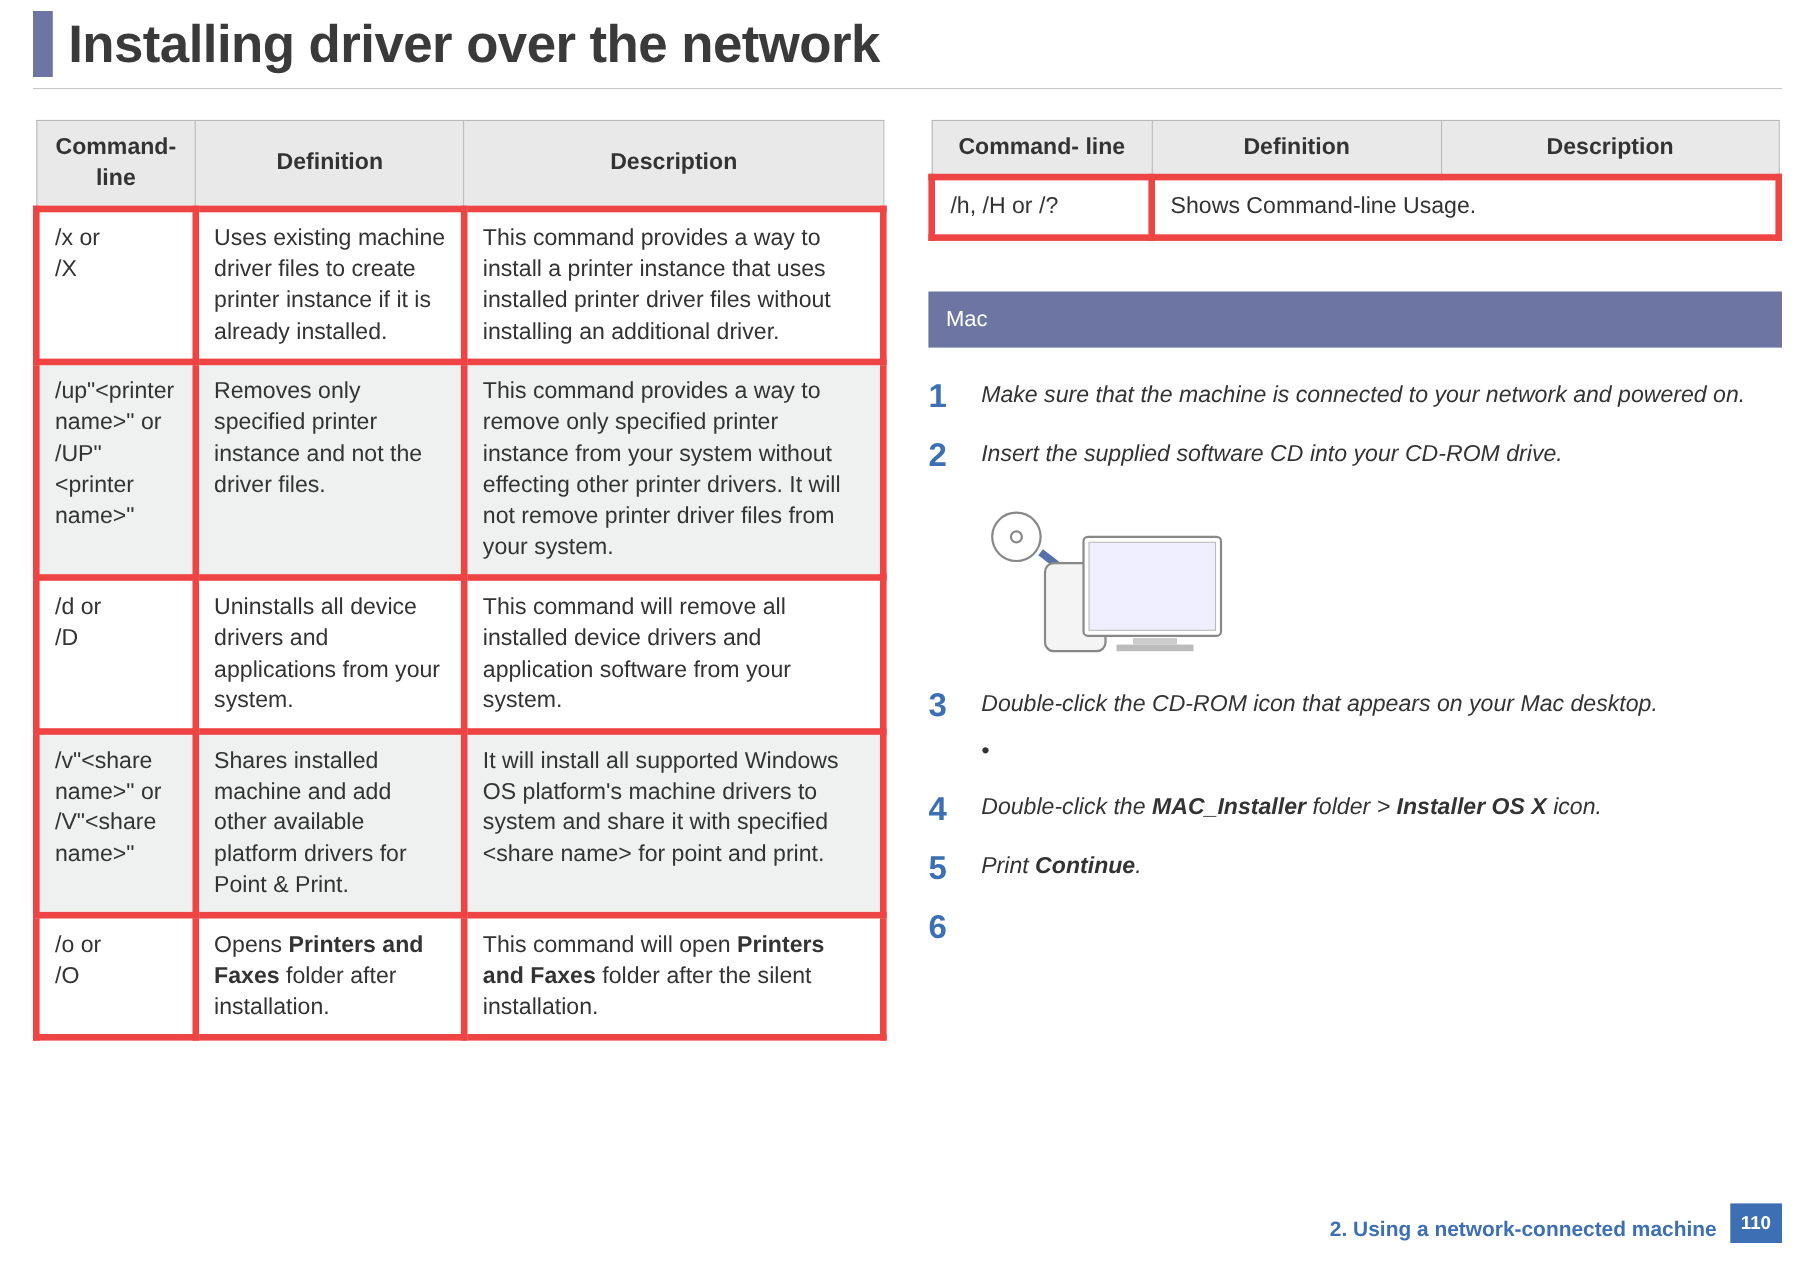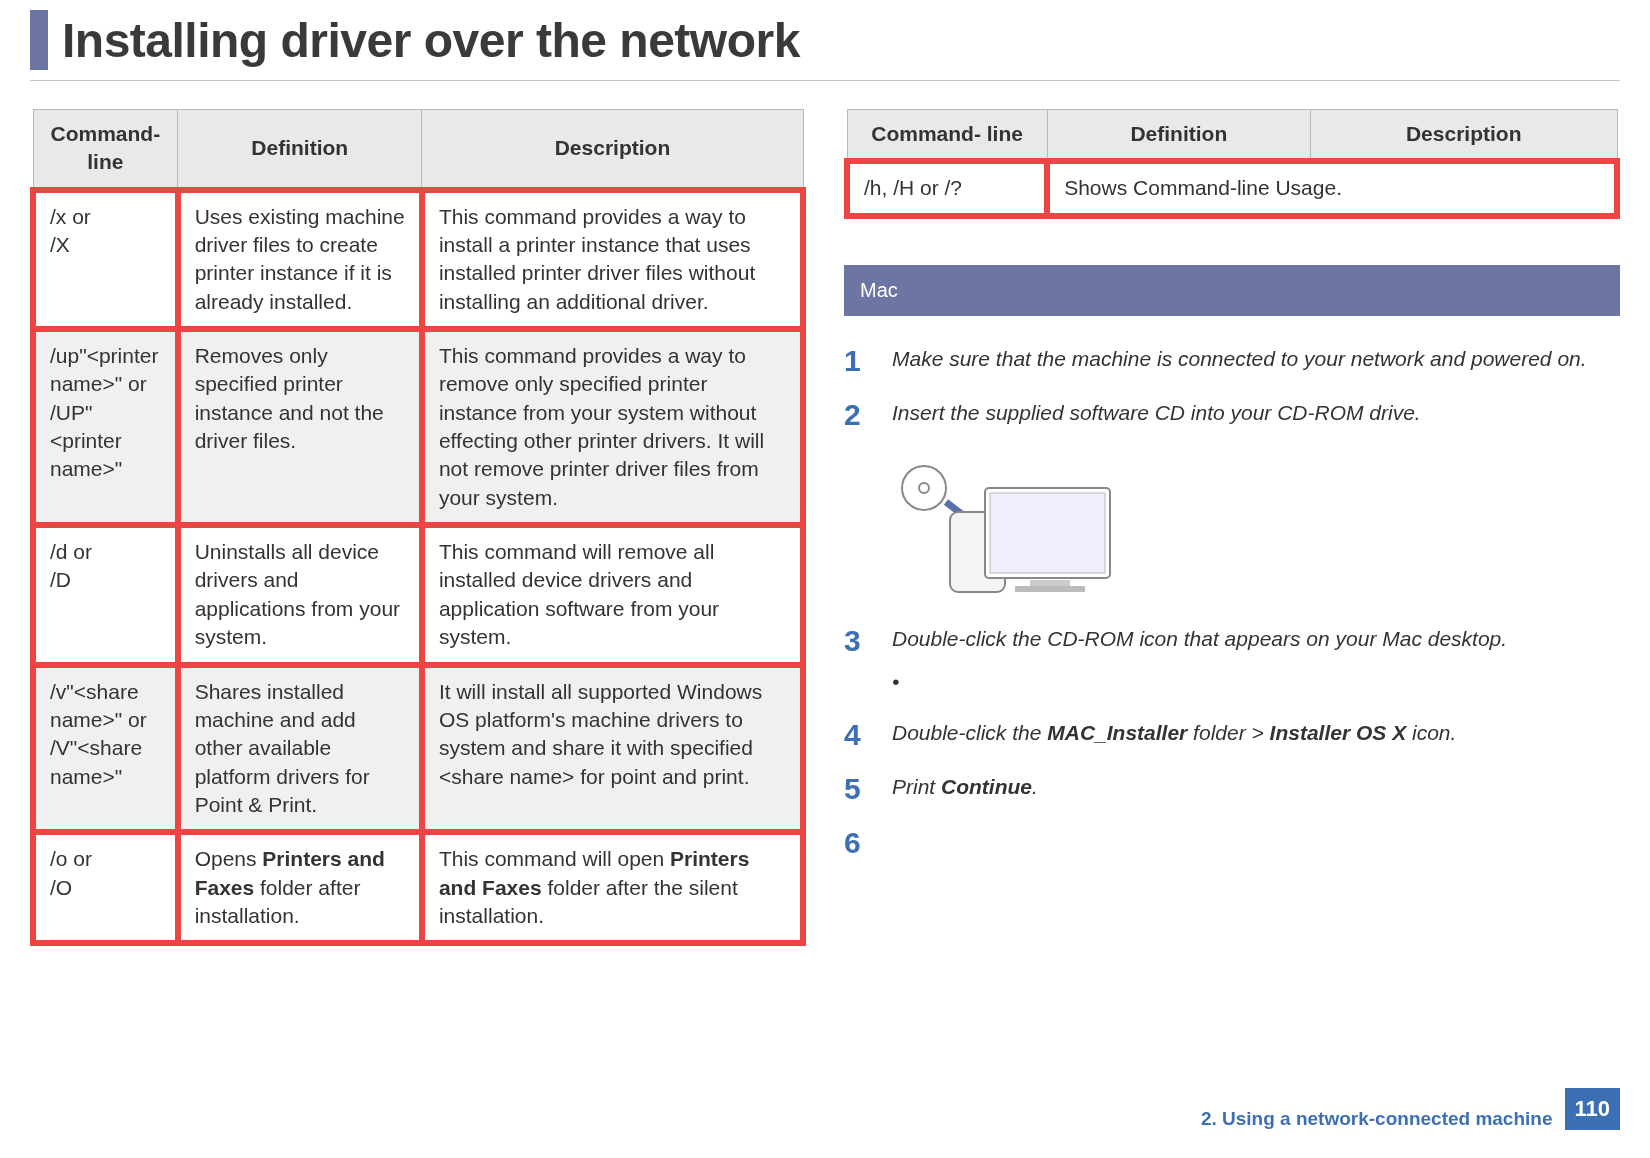--- a/index.html
+++ b/index.html
@@ -117,21 +117,21 @@
   }
   .footer-text {
     color: #3d6fb5;
     font-weight: 700;
     font-size: 19px;
   }
   .page-badge {
     background: #3d6fb5;
     color: #fff;
     font-weight: 800;
-    font-size: 22px;
+    font-size: 17px;
     padding: 8px 10px;
   }
 </style>
 </head>
 <body>
 
 <div class="header">
   <div class="header-bar"></div>
   <h1 class="page-title">Installing driver over the network</h1>
 </div>

